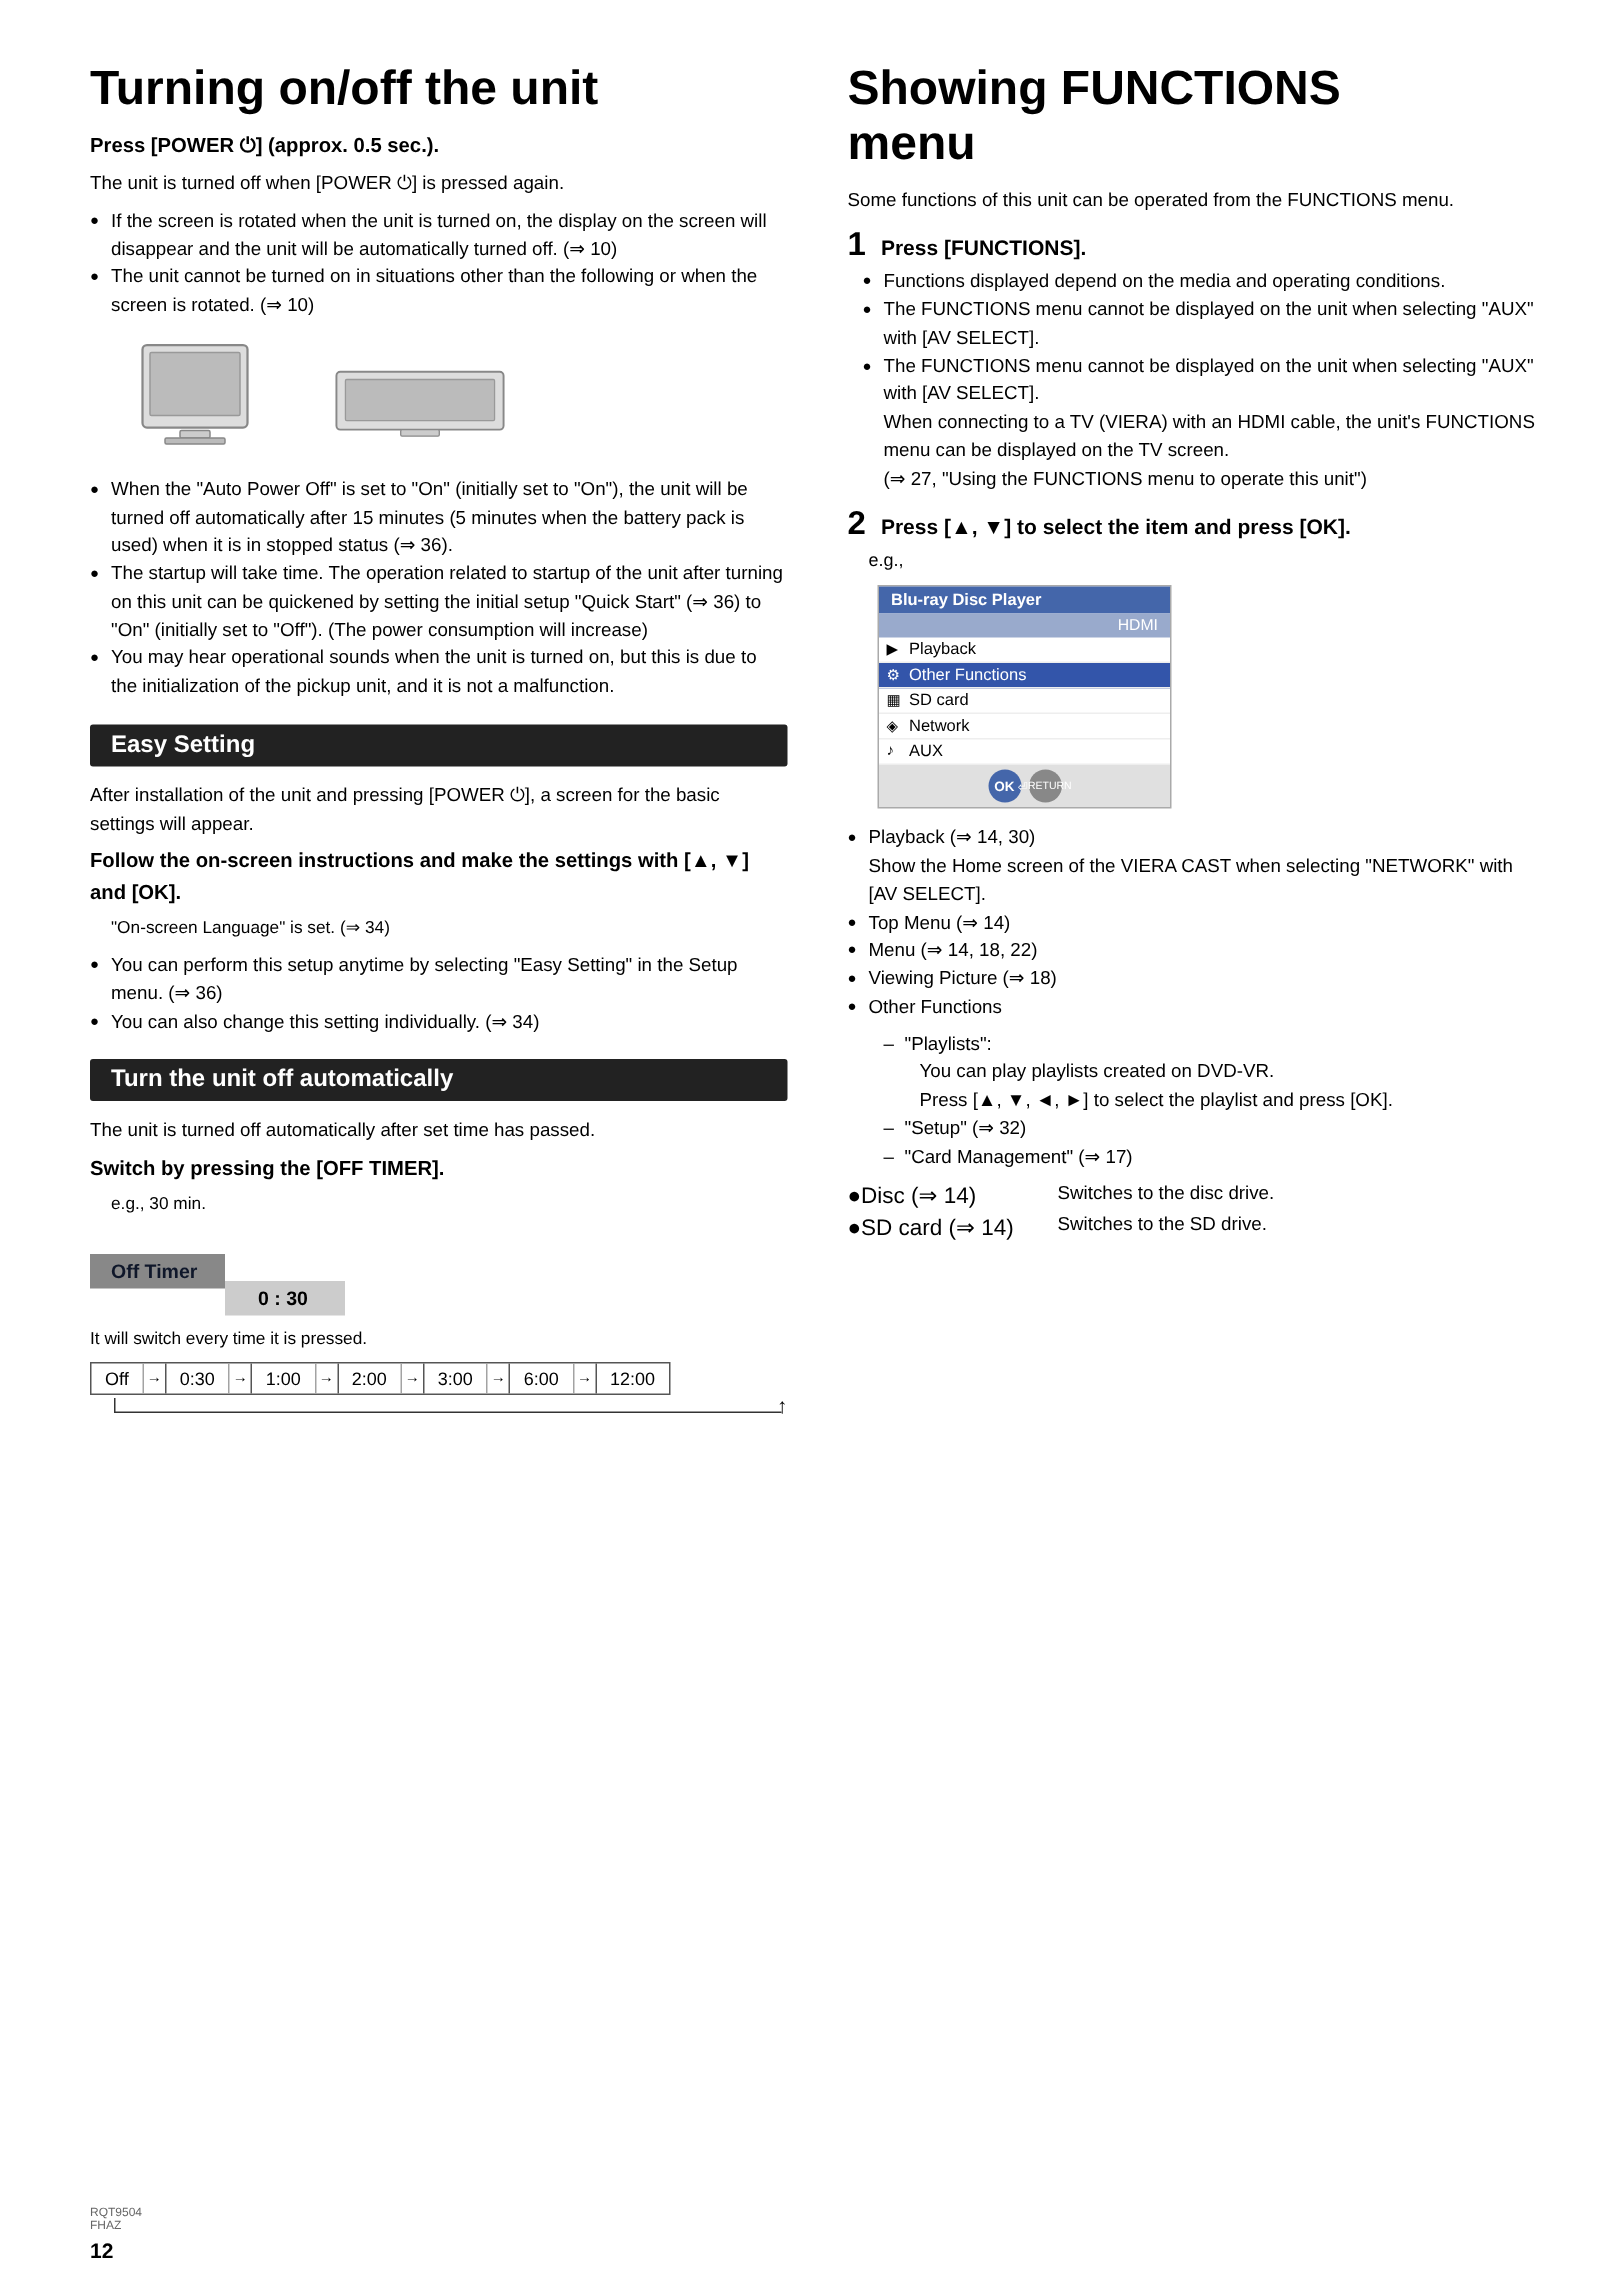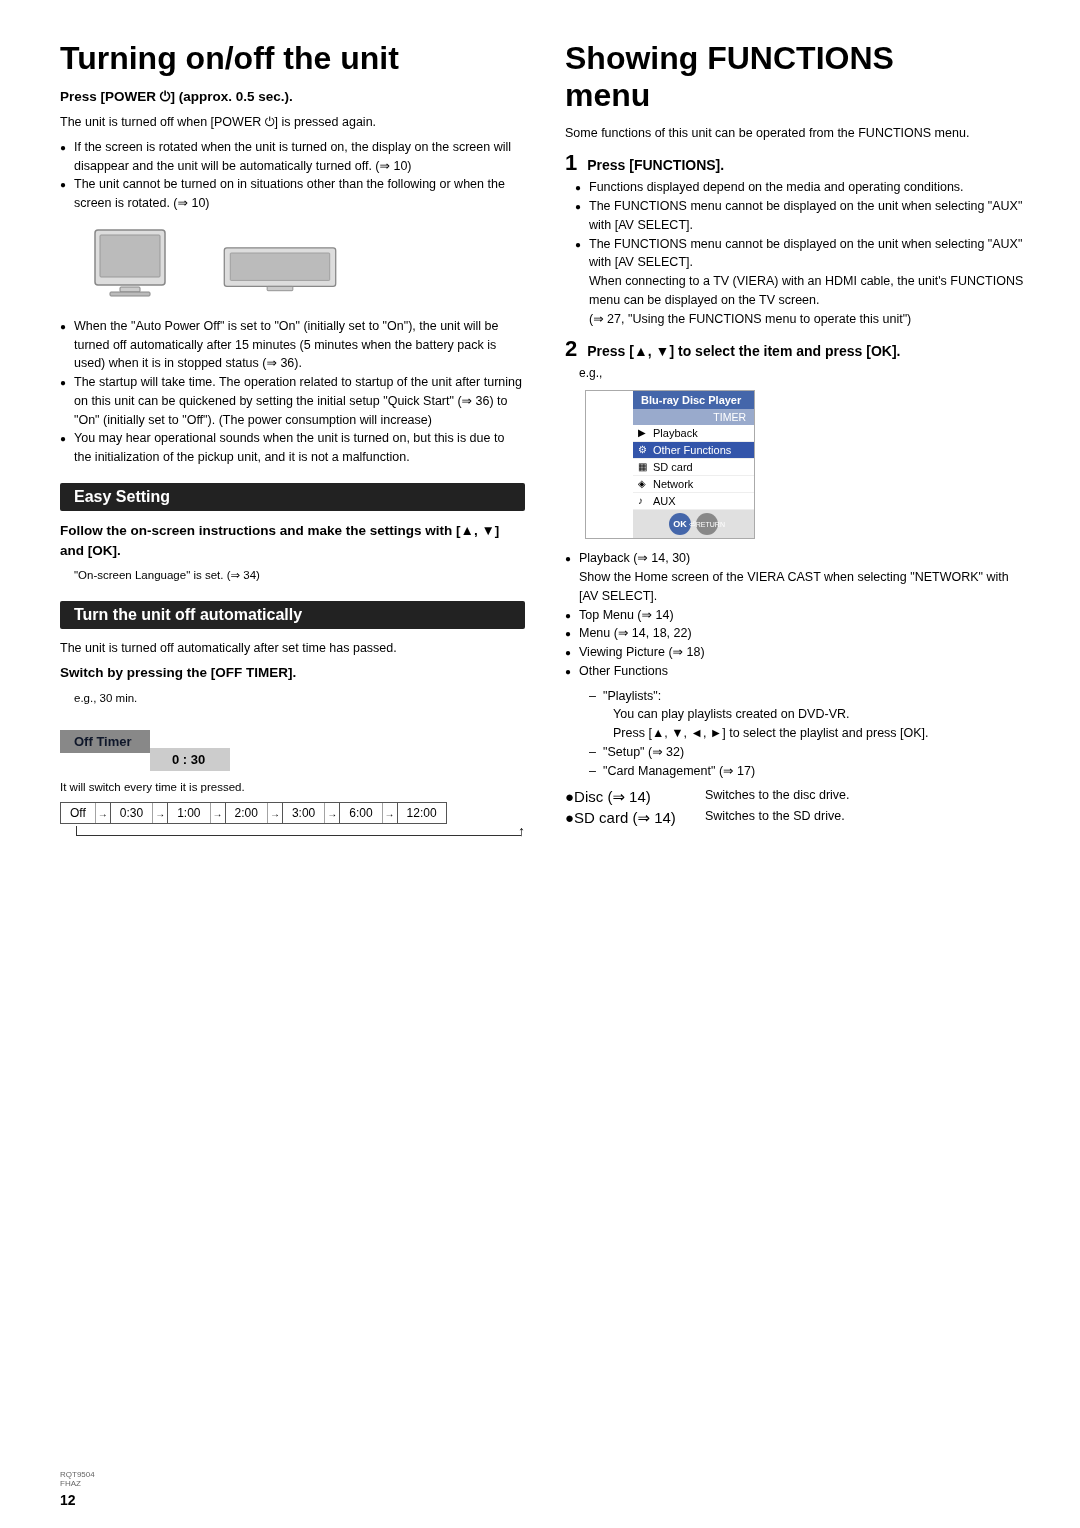--- a/index.html
+++ b/index.html
@@ -130,24 +130,23 @@
     }
     .step-block {
       margin-bottom: 10px;
     }
     .functions-intro {
       font-size: 12.5px;
       margin-bottom: 10px;
     }
     .menu-box {
       border: 1px solid #aaa;
-      width: 170px;
+      width: 196px;
       margin: 8px 0 8px 20px;
       font-size: 11px;
-      padding-left: 47px;
     }
     .menu-box-header {
       background: #4466aa;
       color: #fff;
       padding: 3px 8px;
       font-size: 11px;
       font-weight: bold;
     }
     .menu-box-sub {
       background: #99aacc;
@@ -305,22 +304,27 @@
     </div>
 
     <ul>
       <li>When the "Auto Power Off" is set to "On" (initially set to "On"), the unit will be turned off automatically after 15 minutes (5 minutes when the battery pack is used) when it is in stopped status (⇒ 36).</li>
       <li>The startup will take time. The operation related to startup of the unit after turning on this unit can be quickened by setting the initial setup "Quick Start" (⇒ 36) to "On" (initially set to "Off"). (The power consumption will increase)</li>
       <li>You may hear operational sounds when the unit is turned on, but this is due to the initialization of the pickup unit, and it is not a malfunction.</li>
     </ul>
 
     <div>
       <div class="section-header">Easy Setting</div>
+      <p>After installation of the unit and pressing [POWER ⏻], a screen for the basic settings will appear.</p>
       <p class="subtitle">Follow the on-screen instructions and make the settings with [▲, ▼] and [OK].</p>
       <p class="indented small-note">"On-screen Language" is set. (⇒ 34)</p>
+      <ul>
+        <li>You can perform this setup anytime by selecting "Easy Setting" in the Setup menu. (⇒ 36)</li>
+        <li>You can also change this setting individually. (⇒ 34)</li>
+      </ul>
     </div>
 
     <div>
       <div class="section-header">Turn the unit off automatically</div>
       <p>The unit is turned off automatically after set time has passed.</p>
       <p class="subtitle">Switch by pressing the [OFF TIMER].</p>
       <p class="indented small-note">e.g., 30 min.</p>
 
       <div class="timer-row">
         <span class="timer-label">Off Timer</span>
@@ -375,21 +379,21 @@
     <div class="step-block">
       <div style="display:flex;align-items:baseline;gap:6px;margin-bottom:4px;">
         <span class="step-num">2</span>
         <span class="step-title">Press [▲, ▼] to select the item and press [OK].</span>
       </div>
 
       <p class="eg-label indented">e.g.,</p>
 
       <div class="menu-box">
         <div class="menu-box-header">Blu-ray Disc Player</div>
-        <div class="menu-box-sub">TIMER</div>
+        <div class="menu-box-sub">HDMI</div>
         <div class="menu-item">
           <span class="menu-icon">▶</span>
           <span>Playback</span>
         </div>
         <div class="menu-item selected">
           <span class="menu-icon">⚙</span>
           <span>Other Functions</span>
         </div>
         <div class="menu-item">
           <span class="menu-icon">▦</span>

